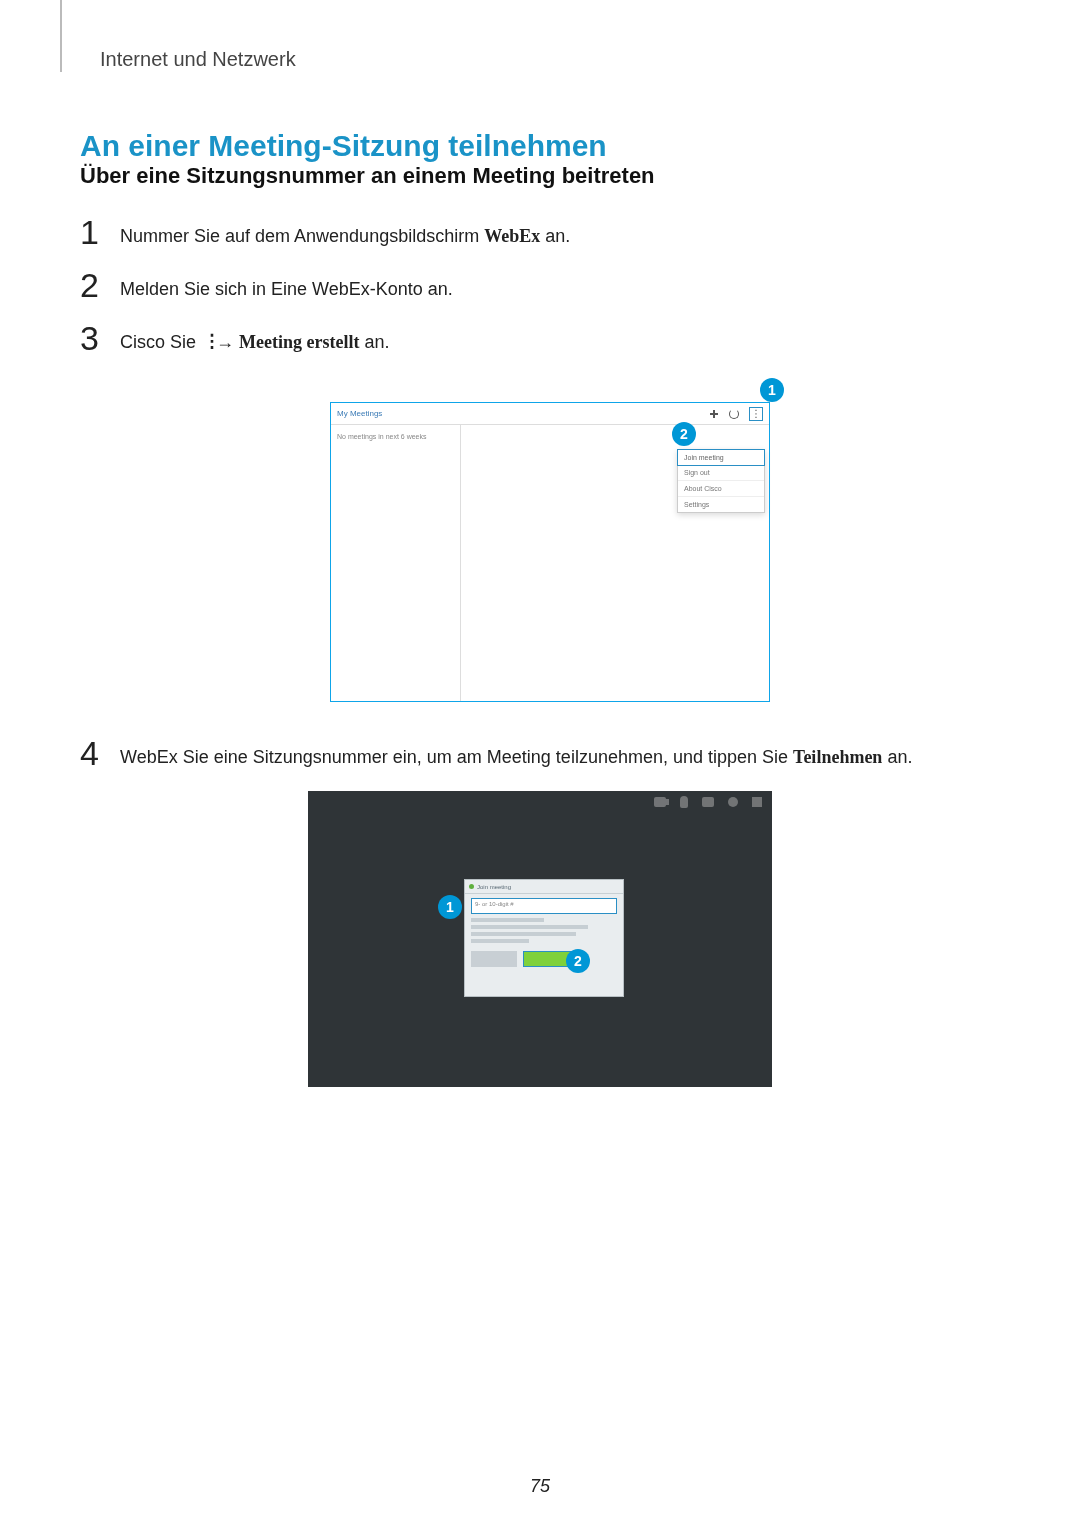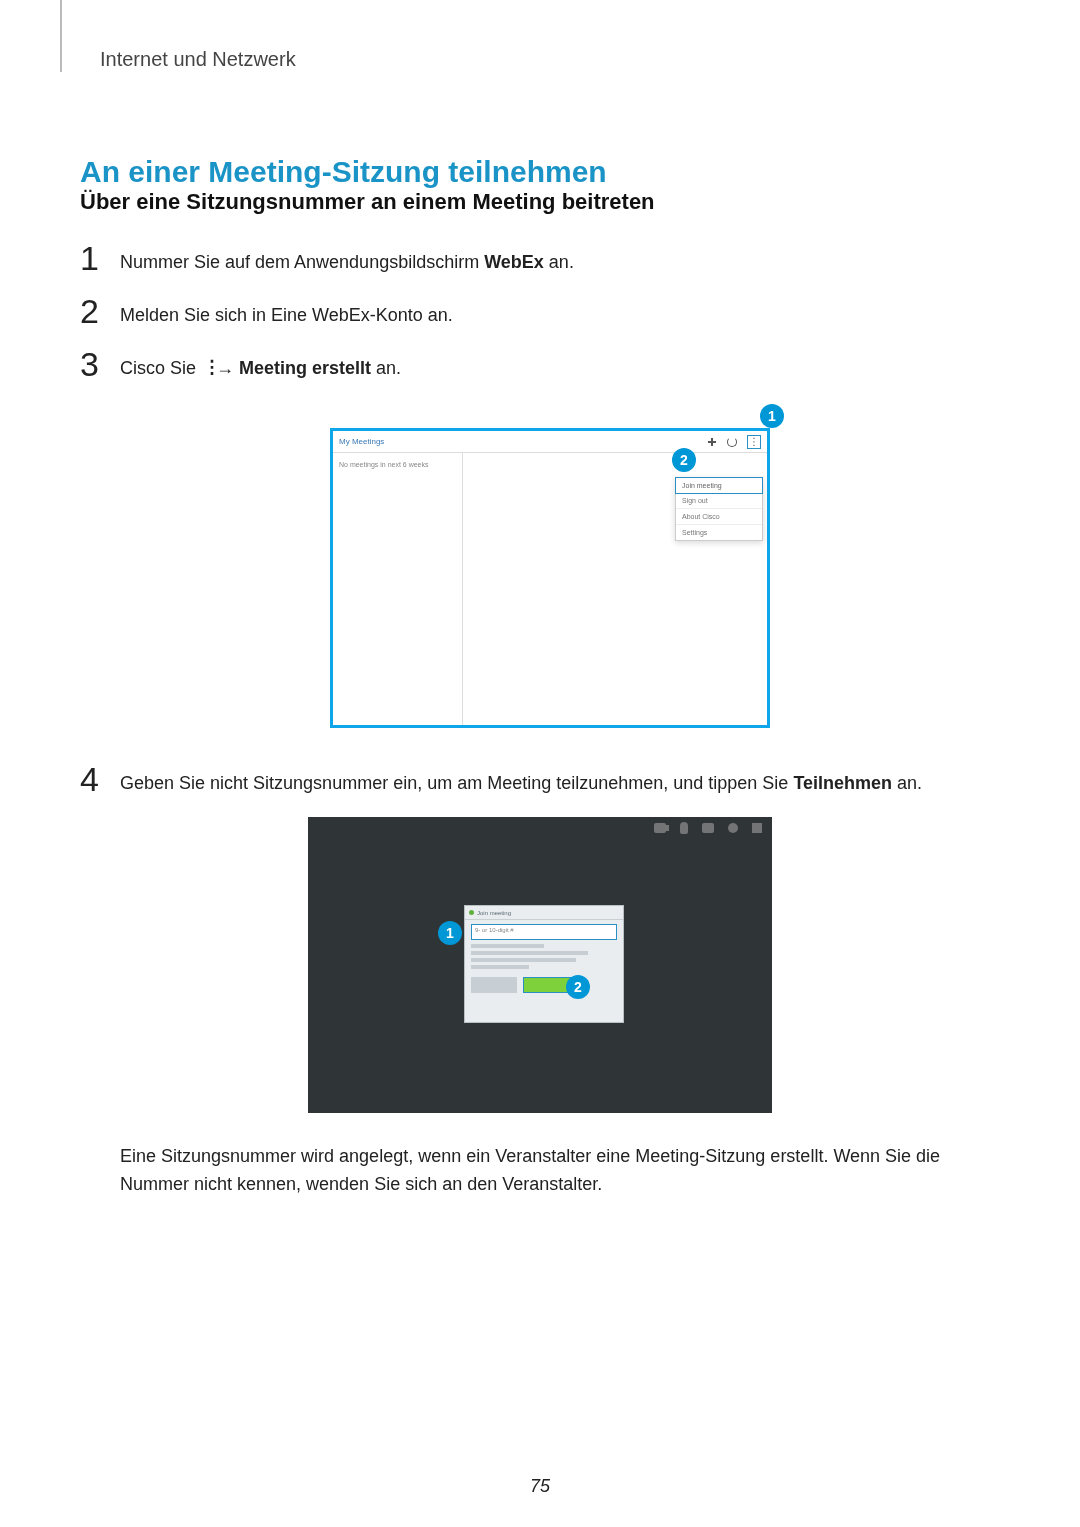--- a/index.html
+++ b/index.html
@@ -21,21 +21,21 @@
     top: 0;
     width: 2px;
     height: 72px;
     background: #bbb;
   }
   .header-chapter {
     font-size: 20px;
     color: #444;
     margin-left: 20px;
     margin-top: 8px;
-    margin-bottom: 84px;
+    margin-bottom: 58px;
   }
   h2.section-title {
     color: #1a93c7;
     font-size: 30px;
     font-weight: 700;
   }
   p.intro {
     font-size: 18px;
     color: #222;
     margin-bottom: 40px;
@@ -58,21 +58,21 @@
     width: 40px;
     line-height: 1;
     flex-shrink: 0;
   }
   .step-text {
     font-size: 18px;
     color: #222;
     padding-top: 8px;
     line-height: 1.5;
   }
-  .step-text .bold { font-weight: 700; }
+  .step-text .bold { font-weight: 700; font-family: Liberation Serif, serif; }
   .kebab-inline {
     display: inline-block;
     width: 6px;
     height: 18px;
     vertical-align: middle;
     position: relative;
     margin: 0 2px;
   }
   .kebab-inline::before {
     content: "⋮";
@@ -92,21 +92,21 @@
   
   .fig1 {
     position: relative;
     width: 480px;
     height: 330px;
   }
   .fig1-screen {
     position: absolute;
     left: 30px; top: 26px;
     width: 440px; height: 300px;
-    border: 3px solid #0ea5e9;
+    border: 1px solid #0ea5e9;
     background: #fff;
   }
   .fig1-topbar {
     height: 22px;
     background: #fff;
     border-bottom: 1px solid #ddd;
     display: flex;
     align-items: center;
     justify-content: space-between;
     padding: 0 6px;
@@ -317,21 +317,21 @@
           <div class="fig1-menu-item">Settings</div>
         </div>
       </div>
       <div class="callout c2">2</div>
     </div>
   </div>
 
   <div class="step">
     <div class="step-num">4</div>
     <div class="step-text">
-      <span>Geben Sie nicht Sitzungsnummer ein, um am Meeting teilzunehmen, und tippen Sie </span><span class="bold">Teilnehmen</span><span> an.</span>
+      <span>WebEx Sie eine Sitzungsnummer ein, um am Meeting teilzunehmen, und tippen Sie </span><span class="bold">Teilnehmen</span><span> an.</span>
     </div>
   </div>
 
   <div class="figure-wrap">
     <div class="fig2">
       <div class="fig2-topbar">
         <span class="fig2-ticon ti-cam"></span>
         <span class="fig2-ticon ti-mic"></span>
         <span class="fig2-ticon ti-people"></span>
         <span class="fig2-ticon ti-gear"></span>
@@ -352,16 +352,15 @@
         <div class="fig2-btnrow">
           <div class="fig2-btn-gray"></div>
           <div class="fig2-btn-green"></div>
         </div>
       </div>
       <div class="callout c1b">1</div>
       <div class="callout c2b">2</div>
     </div>
   </div>
 
-  <p class="note-text">Eine Sitzungsnummer wird angelegt, wenn ein Veranstalter eine Meeting-Sitzung erstellt. Wenn Sie die Nummer nicht kennen, wenden Sie sich an den Veranstalter.</p>
 </div>
 
 <div class="page-number">75</div>
 
 </body></html>

